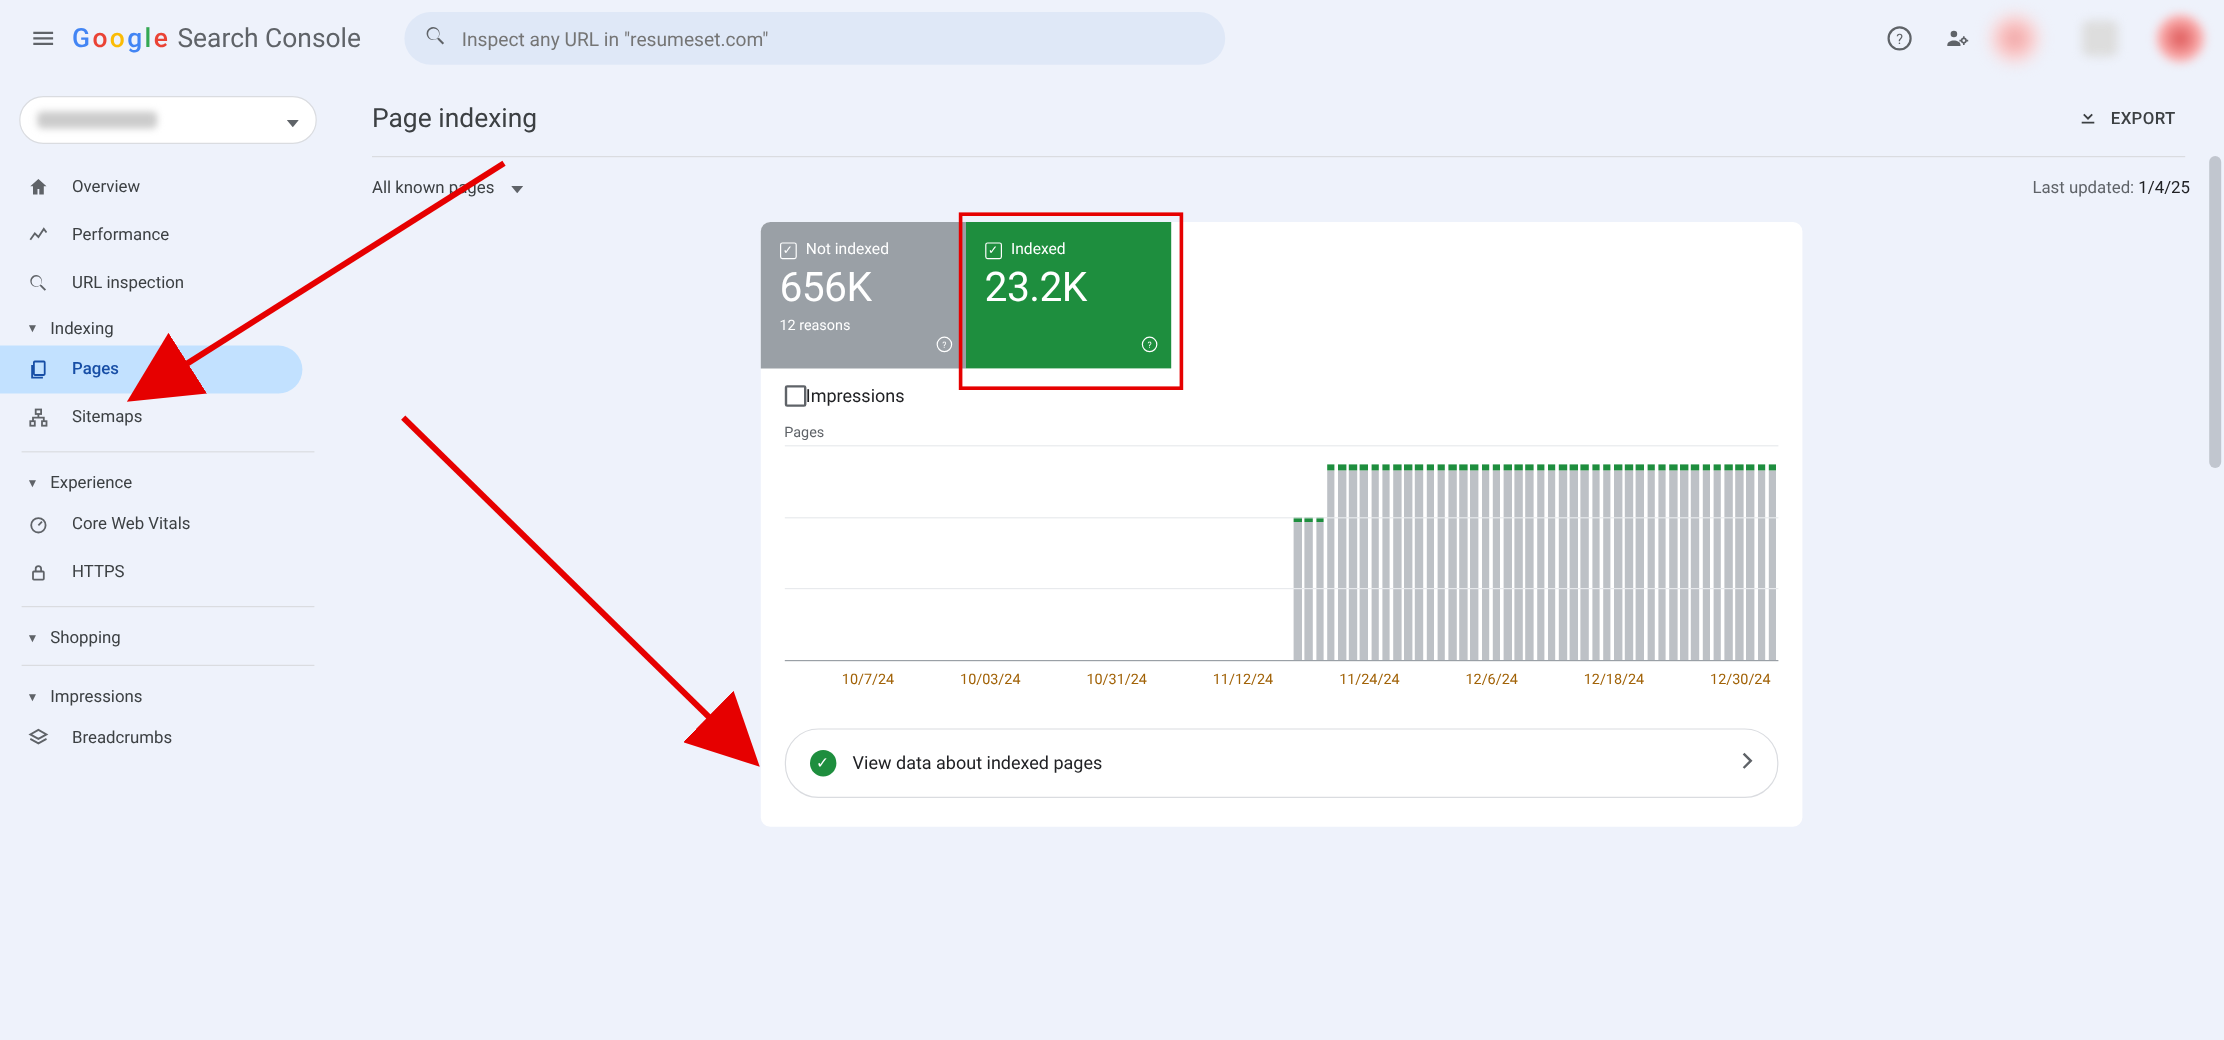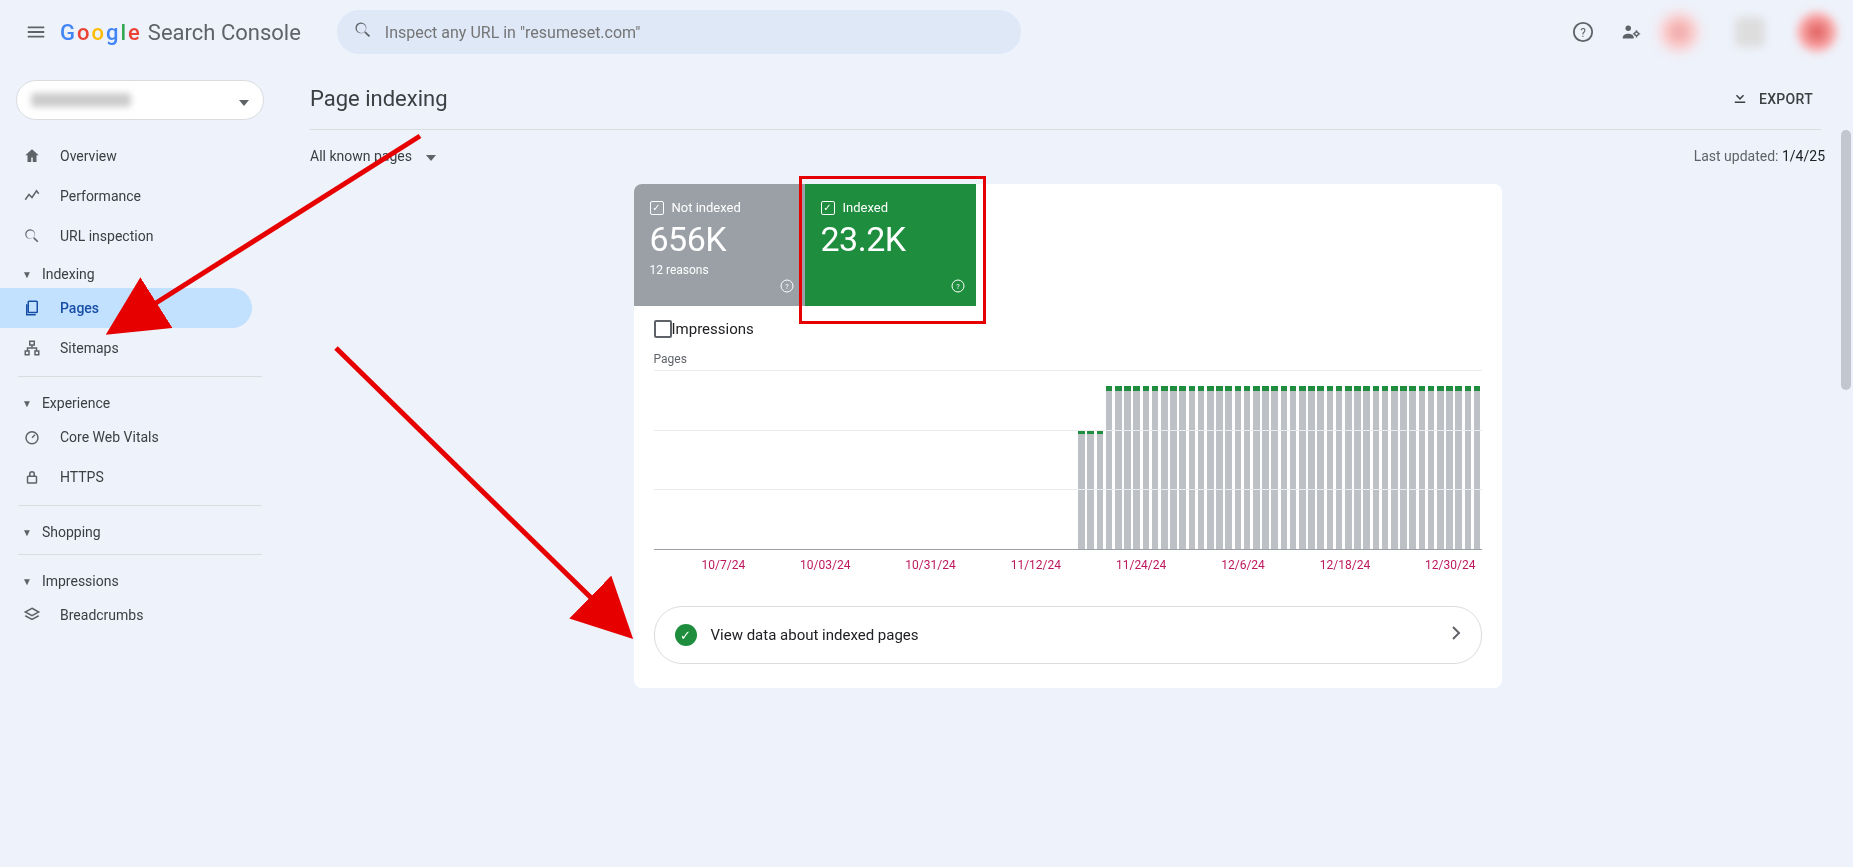--- a/index.html
+++ b/index.html
@@ -65,21 +65,21 @@
   .chart-area { position: relative; height: 180px; display: flex; }
   .ytick-col { width: 48px; position: relative; }
   .ytick { position: absolute; right: 8px; font-size: 12px; color: #5f6368; transform: translateY(-50%); }
   .plot { flex: 1; position: relative; border-bottom: 1px solid #9aa0a6; }
   .grid-line { position: absolute; left: 0; right: 0; height: 1px; background: #e8eaed; }
   .bars { position: absolute; left: 0; right: 0; bottom: 0; top: 0; display: flex; align-items: flex-end; }
   .bar-slot { flex: 1; display: flex; align-items: flex-end; justify-content: center; height: 100%; }
   .bar { width: 72%; background: #bdc1c6; position: relative; }
   .bar .cap { position: absolute; top: -5px; left: 0; right: 0; height: 5px; background: #1e8e3e; }
 
-  .xticks { display: flex; margin-left: 48px; margin-top: 8px; font-size: 12px; color: #be185d; justify-content: space-between; padding-right: 6px; }
+  .xticks { display: flex; margin-left: 48px; margin-top: 8px; font-size: 12px; color: #a16207; justify-content: space-between; padding-right: 6px; }
 
   .view-row { margin: 24px 20px 8px; border: 1px solid #dadce0; border-radius: 28px; height: 58px; display: flex; align-items: center; padding: 0 20px; cursor: pointer; justify-content: space-between; }
   .view-row .left { display: flex; align-items: center; gap: 14px; }
   .check-circle { width: 22px; height: 22px; border-radius: 50%; background: #1e8e3e; display: flex; align-items: center; justify-content: center; color: #fff; font-size: 13px; }
 
   
   .arrow { position: absolute; z-index: 10; pointer-events: none; }
   .arrow svg { overflow: visible; }
 
   

